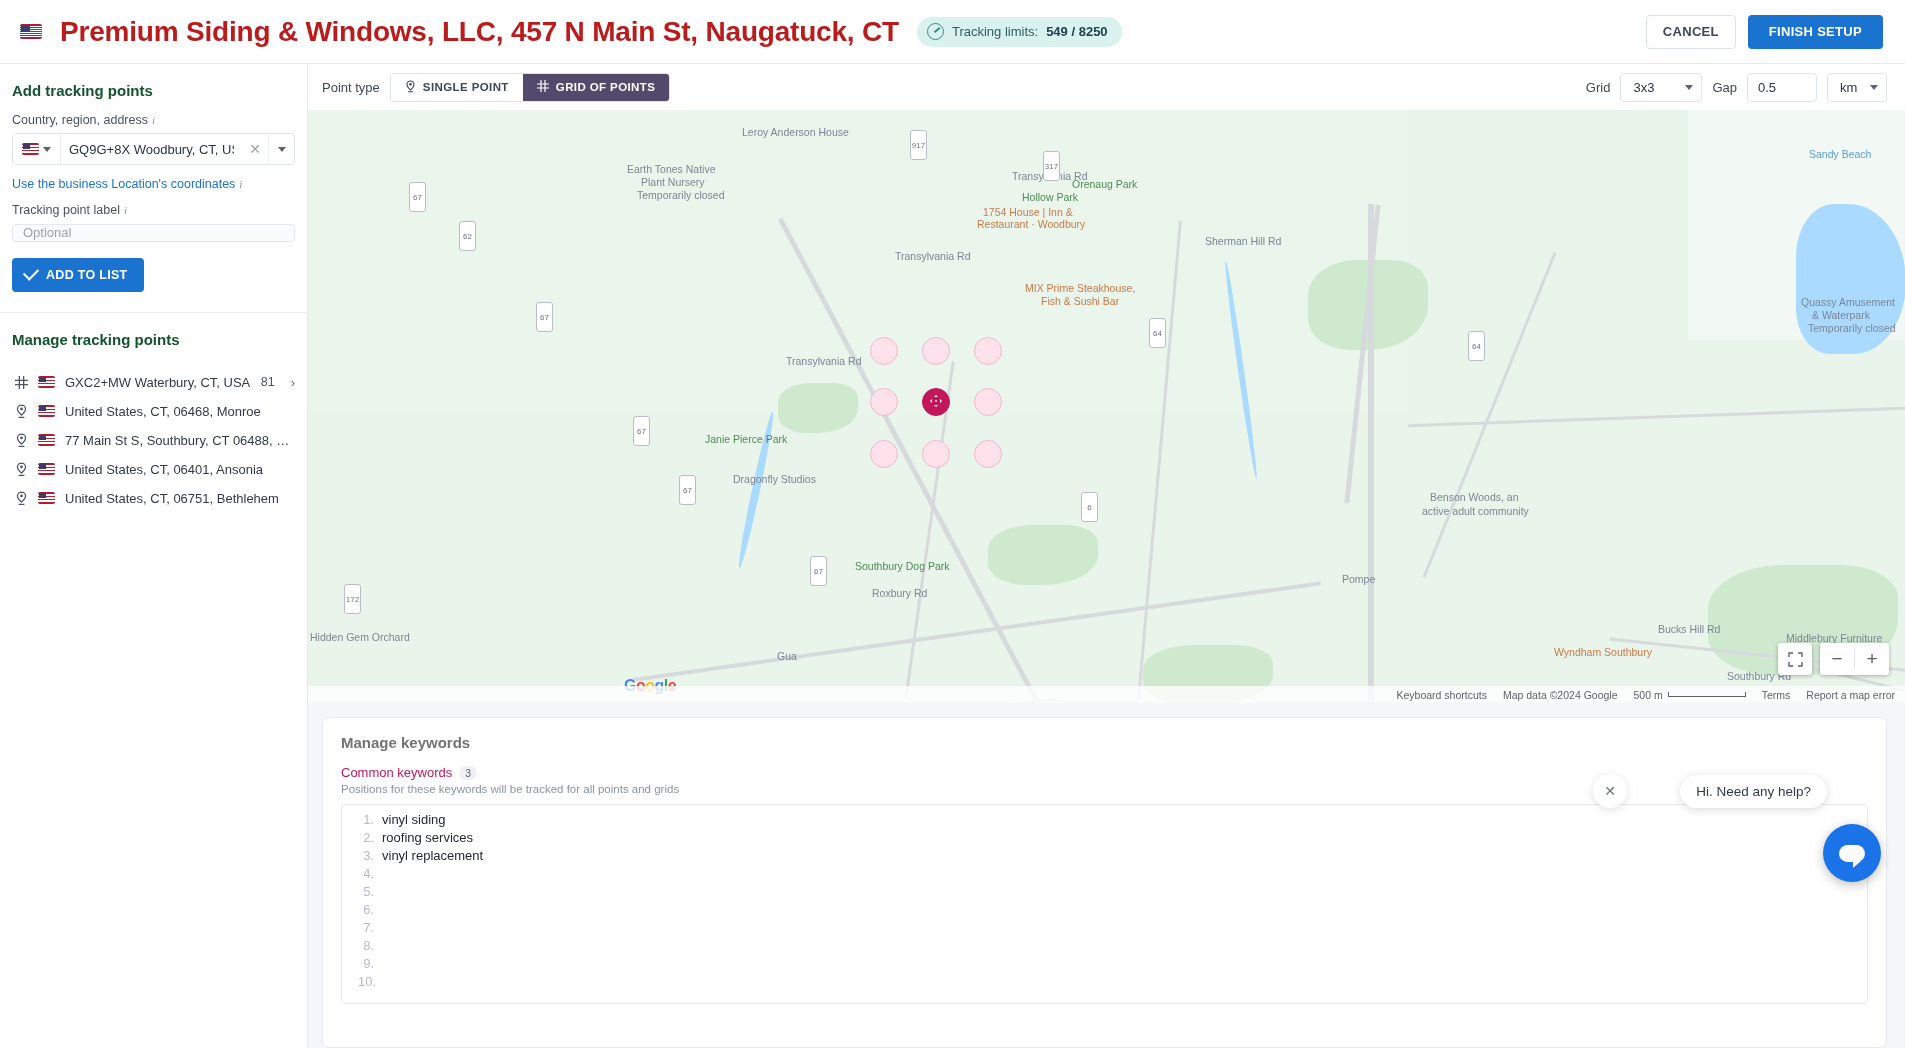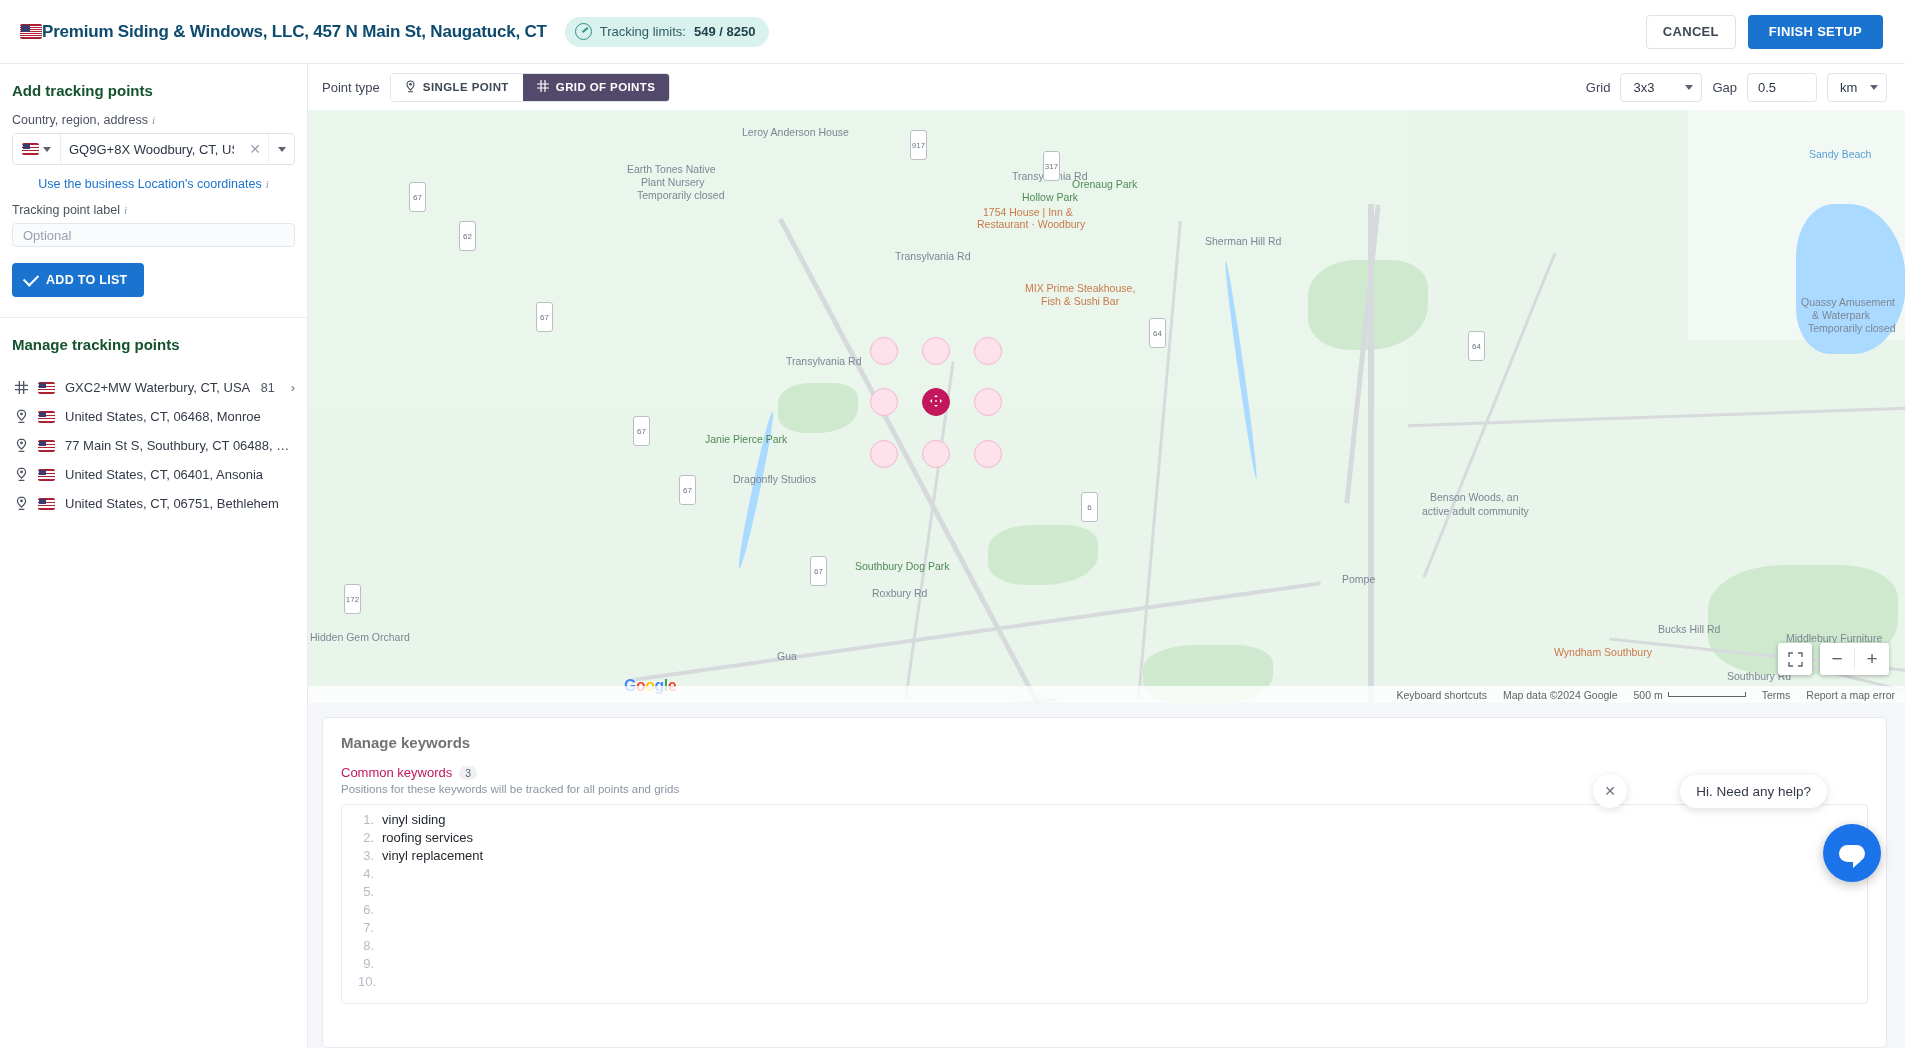--- a/index.html
+++ b/index.html
@@ -28,22 +28,22 @@
       linear-gradient(#b22234 0 7.7%, #fff 7.7% 15.4%, #b22234 15.4% 23.1%, #fff 23.1% 30.8%,
       #b22234 30.8% 38.5%, #fff 38.5% 46.2%, #b22234 46.2% 53.9%, #fff 53.9% 61.6%,
       #b22234 61.6% 69.3%, #fff 69.3% 77%, #b22234 77% 84.7%, #fff 84.7% 92.4%, #b22234 92.4% 100%);
     position: relative; overflow: hidden; border: 1px solid rgba(0,0,0,.07);
   }
   .flag::before {
     content: ""; position: absolute; left: 0; top: 0; width: 44%; height: 54%;
     background: #3c3b6e;
   }
   .topbar .title {
-    font-size: 17px; font-weight: 700; letter-spacing: -.2px;
-    color: #0c4a6e; white-space: nowrap;
+    margin-left: 18px; font-size: 28px; font-weight: 700; letter-spacing: -.2px;
+    color: #b91c1c; white-space: nowrap;
   }
   .limits-badge {
     margin-left: 18px; height: 30px; display: inline-flex; align-items: center;
     gap: 8px; padding: 0 14px 0 10px; border-radius: 15px;
     background: #d9f2ee; color: #2f5d63; font-size: 13px; white-space: nowrap;
   }
   .limits-badge .gauge {
     width: 17px; height: 17px; border-radius: 50%; border: 1.8px solid #2c8f88;
     position: relative; flex: 0 0 auto;
   }
@@ -86,23 +86,23 @@
     flex: 1 1 auto; border: 0; outline: none; font-size: 13px; color: #2b3445;
     padding: 0 8px; background: transparent; font-family: inherit; min-width: 0;
   }
   .addr-clear, .addr-caret {
     width: 26px; flex: 0 0 26px; display: flex; align-items: center; justify-content: center;
     color: #9aa2b1; cursor: pointer; font-size: 14px;
   }
   .addr-caret { border-left: 1px solid #eef0f4; }
   .caret { width: 0; height: 0; border-left: 4px solid transparent; border-right: 4px solid transparent; border-top: 5px solid #5a6372; }
   .link { color: #1a73cf; font-size: 12.5px; cursor: pointer; }
-  .link-row { margin: 12px 0 12px 0; display: flex; align-items: center; gap: 4px; justify-content: center; }
+  .link-row { margin: 12px 0 12px 0; display: flex; align-items: center; gap: 4px; }
   .text-input {
-    width: 100%; height: 24px; border: 1px solid #e4e7ee; border-radius: 4px;
+    width: 100%; height: 18px; border: 1px solid #e4e7ee; border-radius: 4px;
     background: #fafbfc; padding: 0 10px; font-size: 13px; color: #2b3445;
     font-family: inherit; outline: none;
   }
   .text-input::placeholder { color: #9aa2b1; }
   .add-btn {
     margin-top: 16px; height: 34px; background: #1a73cf; color: #fff; border-radius: 4px;
     display: inline-flex; align-items: center; gap: 8px; padding: 0 16px 0 12px;
     font-size: 12.5px; font-weight: 700; letter-spacing: .3px; cursor: pointer;
   }
   .check { width: 14px; height: 9px; border-left: 2.3px solid #fff; border-bottom: 2.3px solid #fff;

